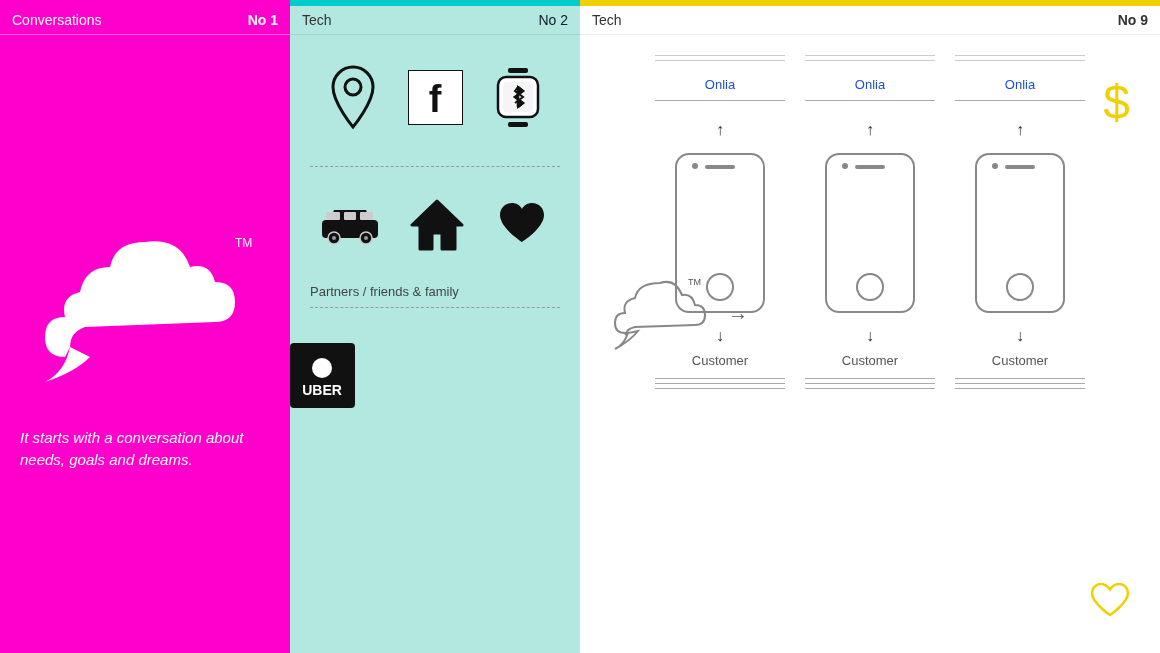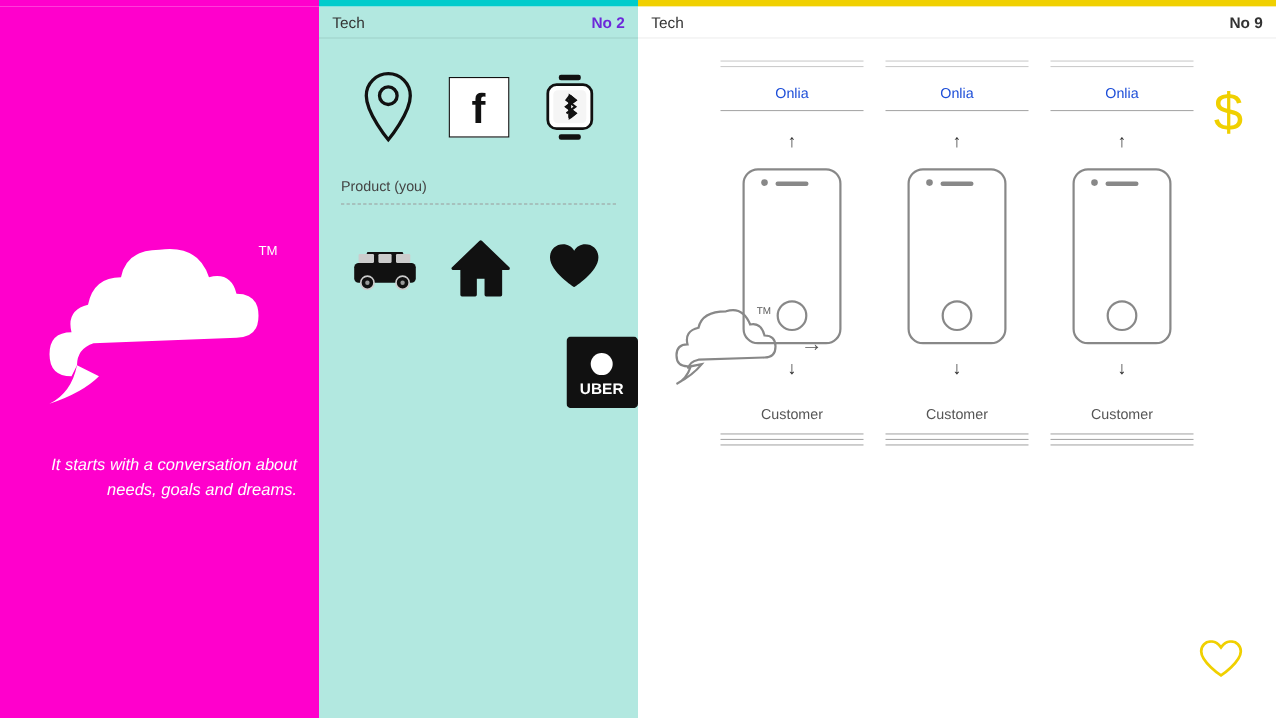--- a/index.html
+++ b/index.html
@@ -12,64 +12,68 @@
 
     .content-area { display: flex; flex: 1; }
 
     
     .panel1 { background: #ff00cc; width: 290px; min-width: 290px; display: flex; flex-direction: column; padding: 0; }
     .panel1-header { display: flex; justify-content: space-between; align-items: center; padding: 6px 12px; border-bottom: 1px solid rgba(255,255,255,0.4); }
     .panel1-title { color: white; font-size: 14px; font-weight: 400; }
     .panel1-number { color: white; font-size: 14px; font-weight: 700; }
     .panel1-body { flex: 1; display: flex; flex-direction: column; align-items: center; justify-content: center; padding: 20px; }
     .cloud-speech { position: relative; width: 220px; height: 180px; margin-bottom: 30px; }
-    .panel1-text { color: white; font-size: 15px; text-align: right; line-height: 1.5; font-style: italic; }
+    .panel1-text { color: white; font-size: 15px; text-align: left; line-height: 1.5; font-style: italic; }
 
     
     .panel2 { background: #b2e8e0; width: 290px; min-width: 290px; display: flex; flex-direction: column; }
     .panel2-header { display: flex; justify-content: space-between; align-items: center; padding: 6px 12px; border-bottom: 1px solid rgba(0,0,0,0.1); }
     .panel2-title { color: #333; font-size: 14px; font-weight: 400; }
-    .panel2-number { color: #6d28d9; font-size: 14px; font-weight: 700; }
+    .panel2-number { color: #0f172a; font-size: 14px; font-weight: 400; }
     .panel2-section { padding: 12px 20px 8px; }
     .section-label { color: #444; font-size: 13px; margin-bottom: 8px; }
     .section-divider { border: none; border-bottom: 1px dashed #999; margin: 4px 0 12px; }
 
     
     .panel3 { background: white; flex: 1; display: flex; flex-direction: column; }
     .panel3-header { display: flex; justify-content: space-between; align-items: center; padding: 6px 12px; border-bottom: 1px solid #eee; }
     .panel3-title { color: #333; font-size: 14px; font-weight: 400; }
     .panel3-number { color: #333; font-size: 14px; font-weight: 700; }
     .panel3-body { flex: 1; display: flex; flex-direction: column; padding: 20px 30px; position: relative; }
 
     .columns-area { display: flex; gap: 20px; justify-content: center; margin-top: 10px; }
     .col { display: flex; flex-direction: column; align-items: center; width: 130px; }
     .col-label { font-size: 13px; color: #1d4ed8; margin-bottom: 8px; }
     .arrow-up { text-align: center; font-size: 16px; color: #333; margin: 8px 0; }
     .phone-outline { border: 2px solid #888; border-radius: 14px; width: 90px; height: 160px; position: relative; background: white; margin: 6px 0; }
     .phone-speaker { width: 30px; height: 4px; background: #888; border-radius: 2px; position: absolute; top: 10px; left: 50%; transform: translateX(-50%); }
     .phone-camera { width: 6px; height: 6px; border-radius: 50%; background: #888; position: absolute; top: 8px; left: 15px; }
     .phone-button { width: 28px; height: 28px; border-radius: 50%; border: 2px solid #888; position: absolute; bottom: 10px; left: 50%; transform: translateX(-50%); }
     .arrow-down { text-align: center; font-size: 16px; color: #333; margin: 8px 0; }
-    .customer-label { font-size: 13px; color: #555; margin-top: 16px; }
+    .customer-label { font-size: 13px; color: #555; margin-top: 0; }
 
     .dollar-sign { position: absolute; right: 30px; top: 40px; color: #f0d000; font-size: 48px; font-weight: 300; }
     .heart-icon-yellow { position: absolute; right: 30px; bottom: 30px; }
   </style>
 </head>
 <body>
 
 <div class="top-bar">
   <div class="top-bar-magenta"></div>
   <div class="top-bar-cyan"></div>
   <div class="top-bar-yellow"></div>
 </div>
 
 <div class="content-area">
 
   <div class="panel1">
+    <div class="panel1-header">
+      <span class="panel1-title">Conversations</span>
+      <span class="panel1-number">No 1</span>
+    </div>
     <div class="panel1-body">
 
       <div class="cloud-speech">
         <svg viewBox="0 0 220 180" width="220" height="180">
 
           <text x="200" y="30" fill="white" font-size="12" font-family="Arial">TM</text>
 
           <path d="M30,140 Q10,140 10,120 Q10,100 30,100 Q25,80 45,75 Q50,50 75,50 Q80,25 110,25 Q145,20 155,50 Q175,45 180,65 Q200,65 200,85 Q200,105 180,105 L50,110 Q35,115 35,130 Z" fill="white"></path>
 
           <path d="M35,130 Q30,155 10,165 Q40,155 55,140 Z" fill="white"></path>
@@ -105,21 +109,20 @@
 
         <path d="M25,22 L30,26 L22,32 L30,38 L25,42 L25,22 Z M25,22 L22,26 L30,32 L22,38" fill="none" stroke="#111" stroke-width="2"></path>
         <path d="M25,22 L30,26 L22,32 L30,38 L25,42" fill="none" stroke="#111" stroke-width="2.5"></path>
         <line x1="25" y1="22" x2="25" y2="42" stroke="#111" stroke-width="2.5"></line>
         <path d="M25,22 L30,26 L22,32 L30,38 L25,42" fill="#111"></path>
         <line x1="25" y1="22" x2="25" y2="42" stroke="#111" stroke-width="2"></line>
       </svg>
     </div>
 
     <div class="panel2-section">
-      <div class="section-label">Product (you)</div>
       <hr class="section-divider">
     </div>
 
     <div style="display:flex; justify-content:center; gap:30px; align-items:center; padding: 10px 0 20px;">
 
       <svg width="60" height="40" viewBox="0 0 60 40">
         <rect x="2" y="15" width="56" height="18" rx="4" fill="#111"></rect>
         <path d="M10,15 L14,5 L46,5 L50,15" fill="#111"></path>
         <rect x="6" y="7" width="14" height="8" rx="1" fill="#ccc"></rect>
         <rect x="24" y="7" width="12" height="8" rx="1" fill="#ccc"></rect>
@@ -133,22 +136,26 @@
       <svg width="55" height="55" viewBox="0 0 55 55">
         <polygon points="27,4 2,28 10,28 10,52 22,52 22,36 32,36 32,52 45,52 45,28 52,28" fill="none" stroke="#111" stroke-width="3" stroke-linejoin="round"></polygon>
         <polygon points="27,4 2,28 10,28 10,52 22,52 22,36 32,36 32,52 45,52 45,28 52,28" fill="#111"></polygon>
       </svg>
 
       <svg width="55" height="50" viewBox="0 0 55 50">
         <path d="M27,42 C27,42 5,28 5,15 C5,8 10,3 17,3 C21,3 25,5 27,9 C29,5 33,3 37,3 C44,3 49,8 49,15 C49,28 27,42 27,42 Z" fill="#111"></path>
       </svg>
     </div>
 
-
-    <div style="display:flex; justify-content:flex-end; gap:30px; align-items:center; padding: 15px 0;">
+    <div class="panel2-section">
+      <div class="section-label">Partners / friends &amp; family</div>
+      <hr class="section-divider">
+    </div>
+
+    <div style="display:flex; justify-content:flex-start; gap:30px; align-items:center; padding: 15px 0;">
 
       <svg width="65" height="65" viewBox="0 0 65 65">
         <rect width="65" height="65" fill="#111" rx="4"></rect>
         <circle cx="32" cy="25" r="10" fill="white"></circle>
         <text x="32" y="52" font-size="14" font-family="Arial, sans-serif" font-weight="bold" text-anchor="middle" fill="white">UBER</text>
       </svg>
     </div>
   </div>
 
   <div class="panel3">

